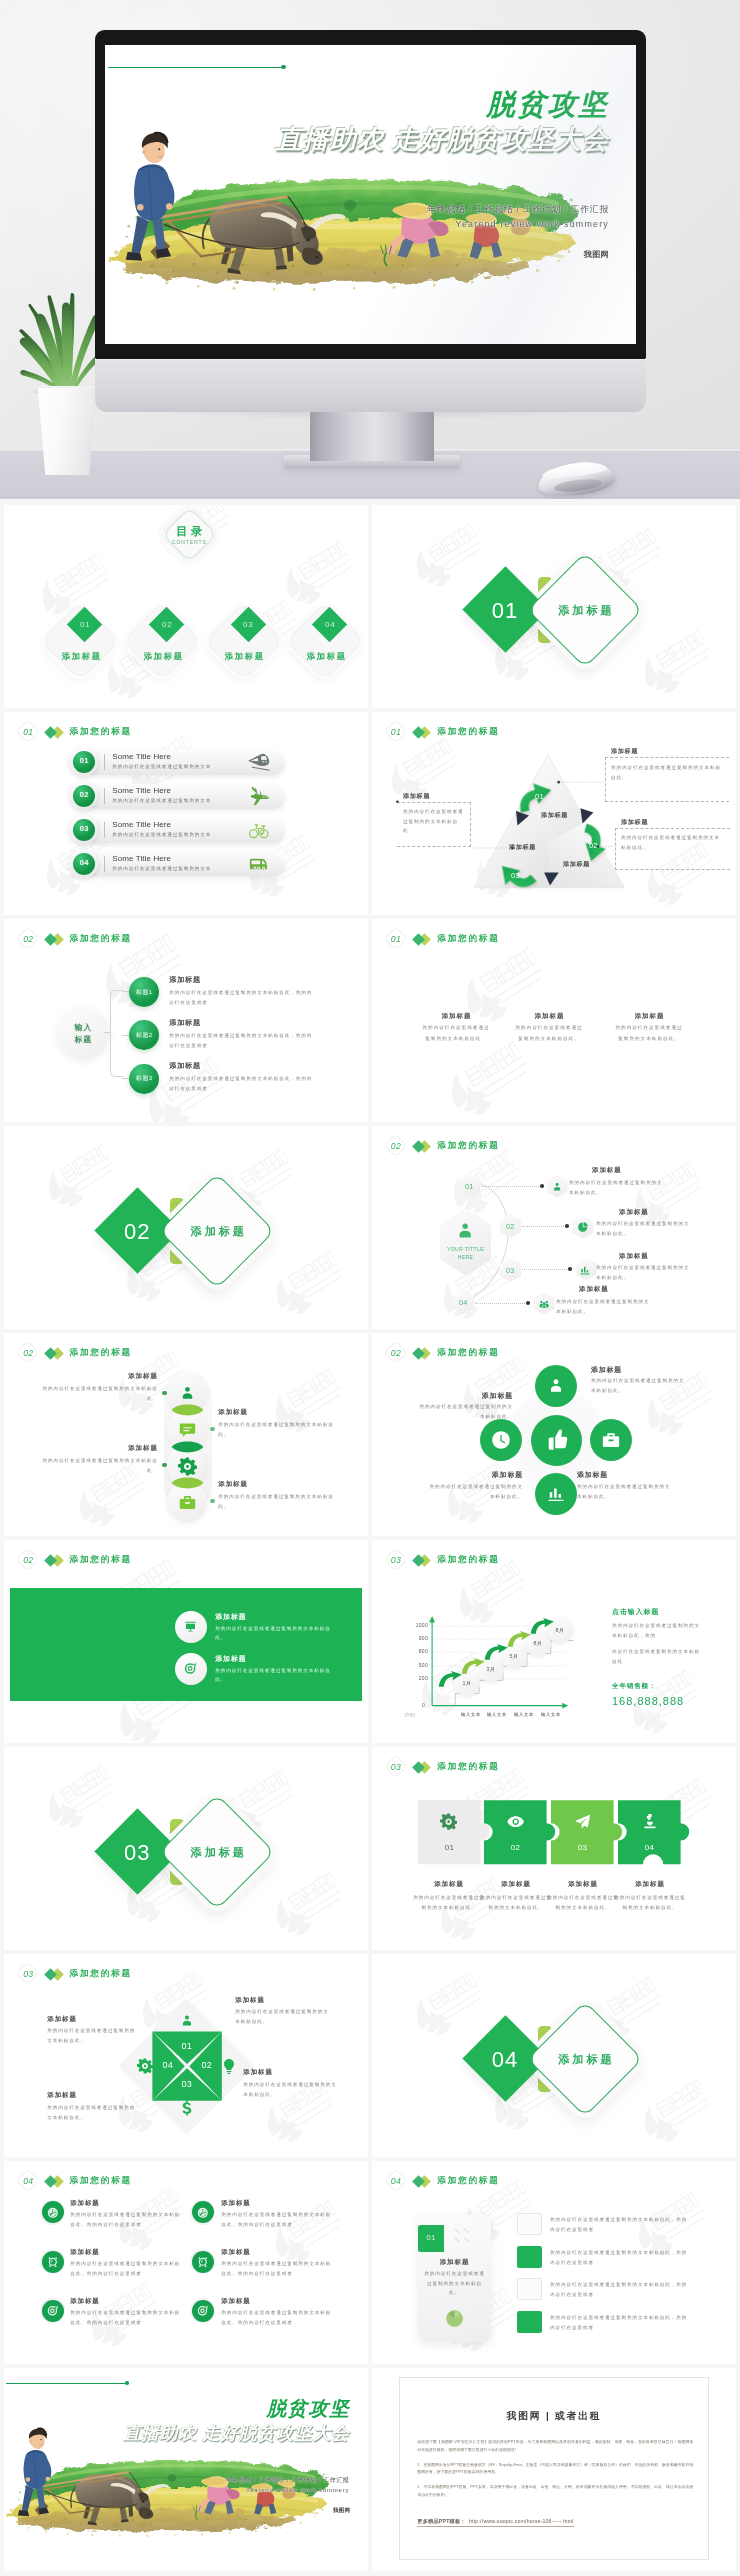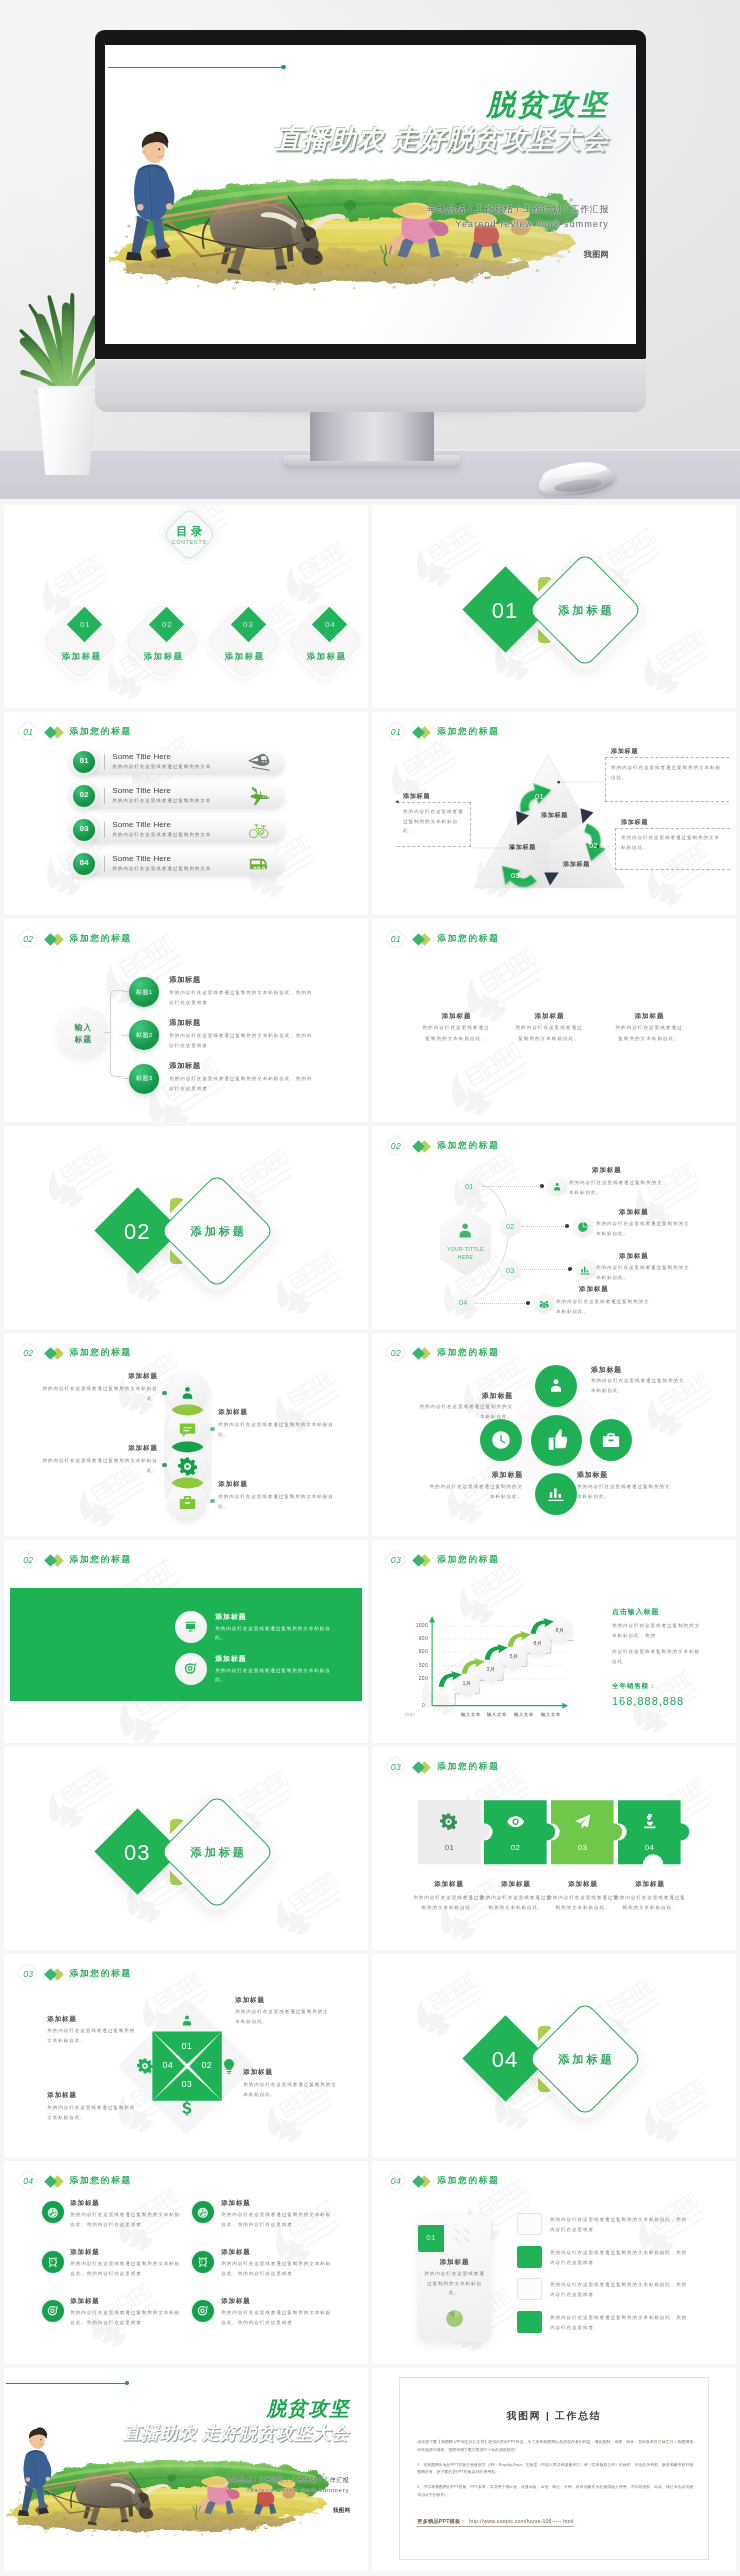--- a/index.html
+++ b/index.html
@@ -2438,21 +2438,21 @@
                 <rect x="64" y="8" width="19" height="23"></rect>
                 <path d="M69 8v23M64 20h19"></path>
                 <rect x="88" y="8" width="19" height="23"></rect>
                 <path d="M88 20h19M97 8v23"></path>
                 <rect x="112" y="8" width="8" height="23"></rect>
                 <path d="M42 42h78M48 52h66"></path>
               </g>
             </svg>
           </div>
           <div class="cp">
-            <h3 style="margin-top:32px;">我图网 | 工作总结</h3>
+            <h3 style="margin-top:32px;">我图网 | 或者出租</h3>
             <div style="position:absolute;left:17.3px;top:61px;width:276px;">
               <p style="margin-bottom:7.2px;">感谢您下载【我图网·VIP专区办公文档】提供的原创PPT作品，为了您和我图网以及原创作者的利益，请勿复制、传播、销售，否则将承担法律责任！我图网将对作品进行维权，按照传播下载次数进行十倍的索赔赔偿!</p>
               <p style="margin-bottom:7.2px;">1、在我图网出售的PPT模板皆免版权类（RF：Royalty-Free）正版受《中国人民共和国著作法》和《世界版权公约》的保护，作品的所有权、版权和著作权归我图网所有，您下载的是PPT模板素材的使用权。</p>
               <p style="margin-bottom:7.2px;">2、不得将我图网的PPT模板、PPT素材，本身用于再出售，或者出租、出借、转让、分销、发布或著作为礼物供他人使用，不得转授权、出卖、转让本协议或者本协议中的权利。</p>
             </div>
             <div style="position:absolute;left:17.3px;top:134px;"><span class="lnk"><b>更多精品PPT模板：</b>&nbsp; <span>http://www.ooopic.com/home-106-----.html</span></span></div>
           </div>
         </div>
       </div>
     </div>

